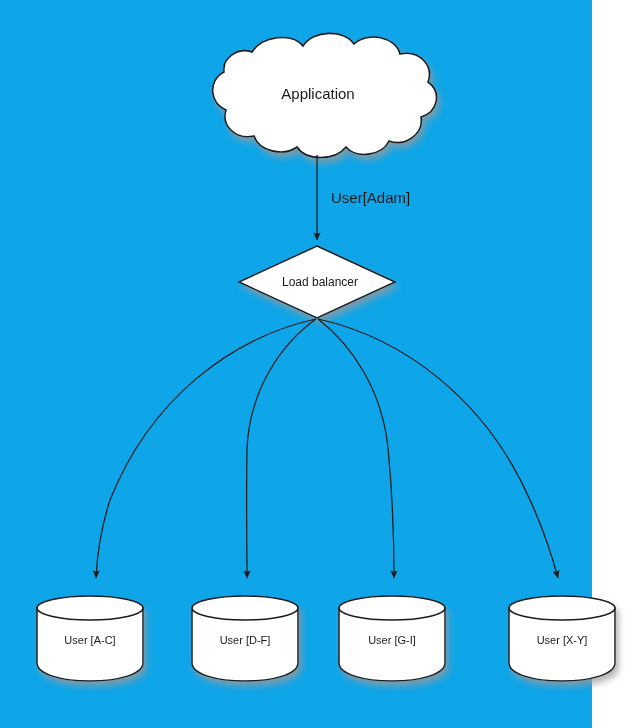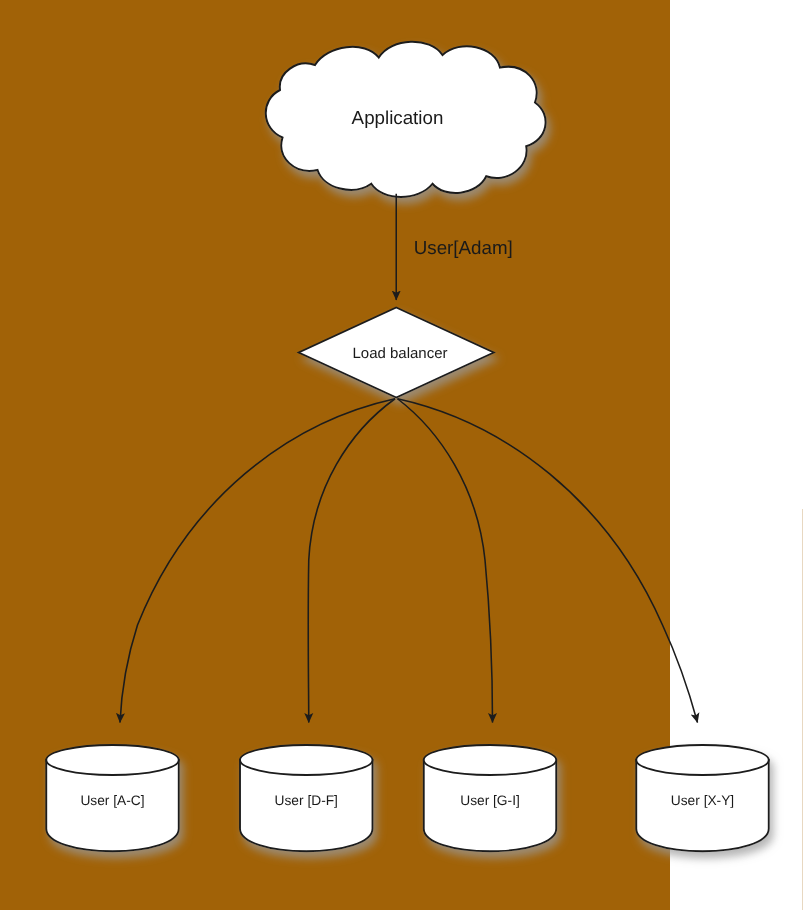--- a/index.html
+++ b/index.html
@@ -8,23 +8,23 @@
     background: #ffffff;
   }
   body {
     width: 642px;
     height: 728px;
     font-family: "Liberation Sans", sans-serif;
     overflow: hidden;
   }
   #diagram-root {
     position: relative;
-    width: 536px;
+    width: 592px;
     height: 728px;
-    background: #a16207;
+    background: #0ea5e9;
   }
   svg.canvas {
     position: absolute;
     top: 0;
     left: 0;
     width: 642px;
     height: 728px;
     display: block;
   }
   text {

